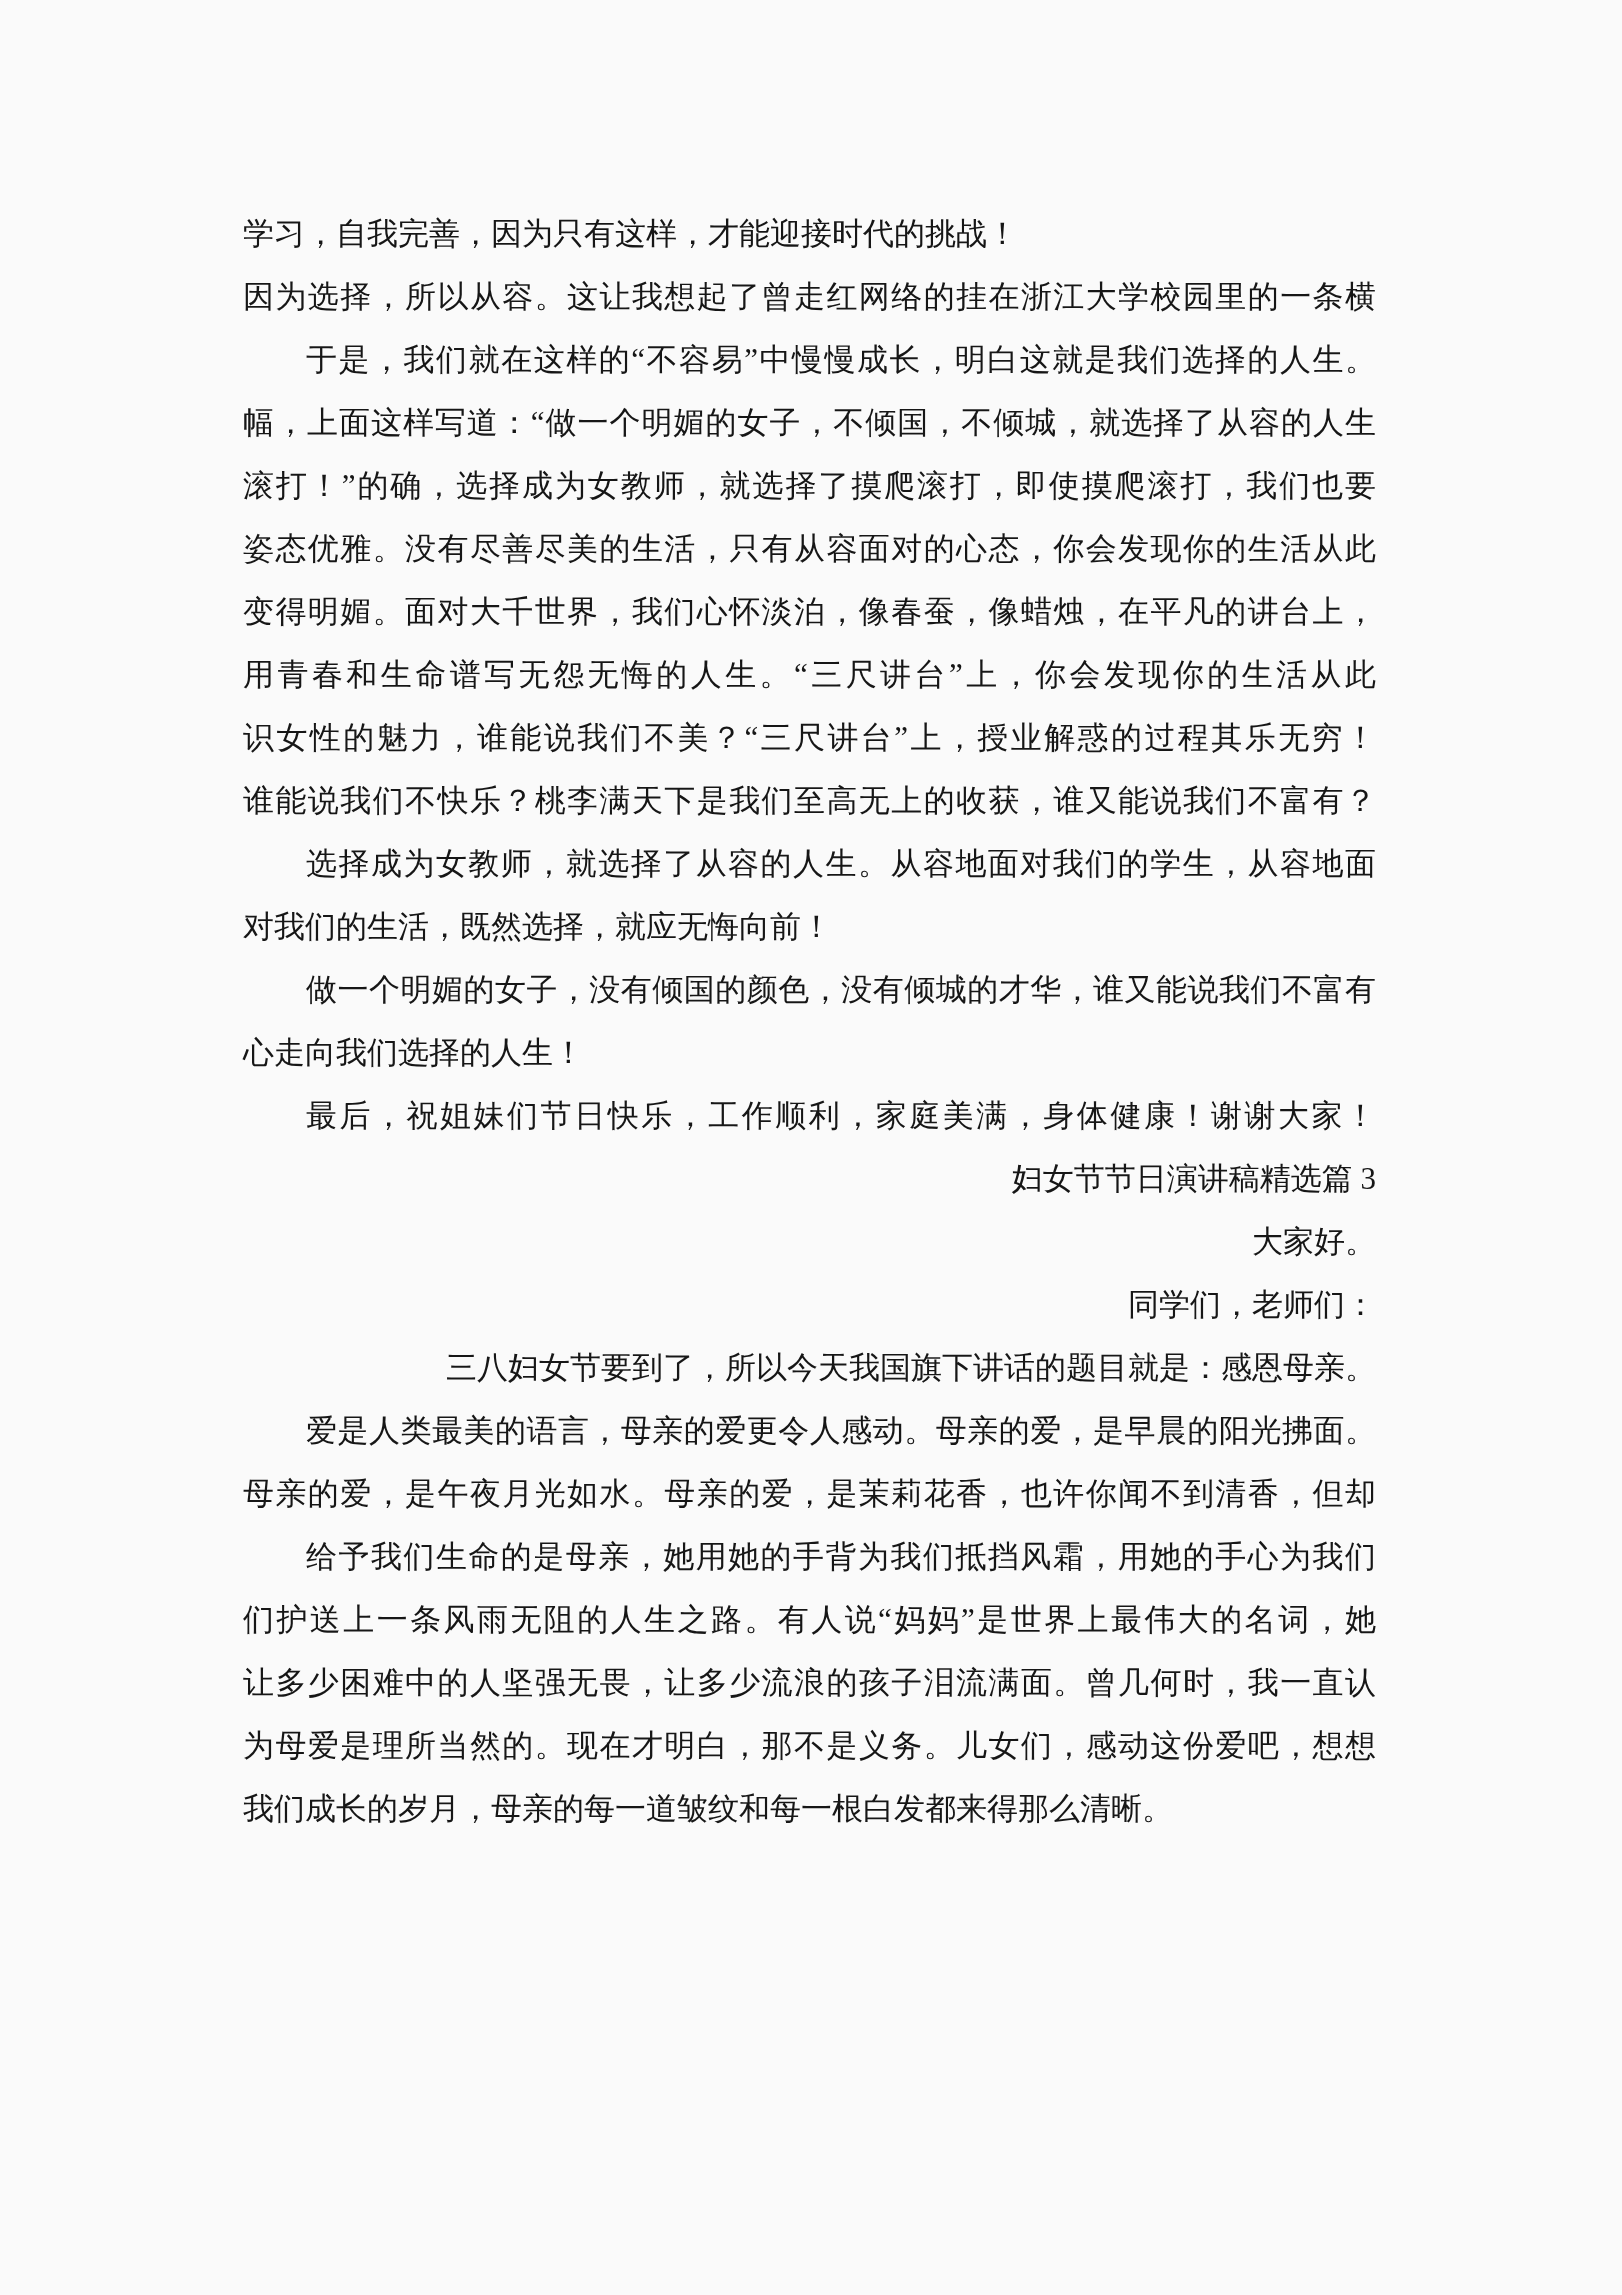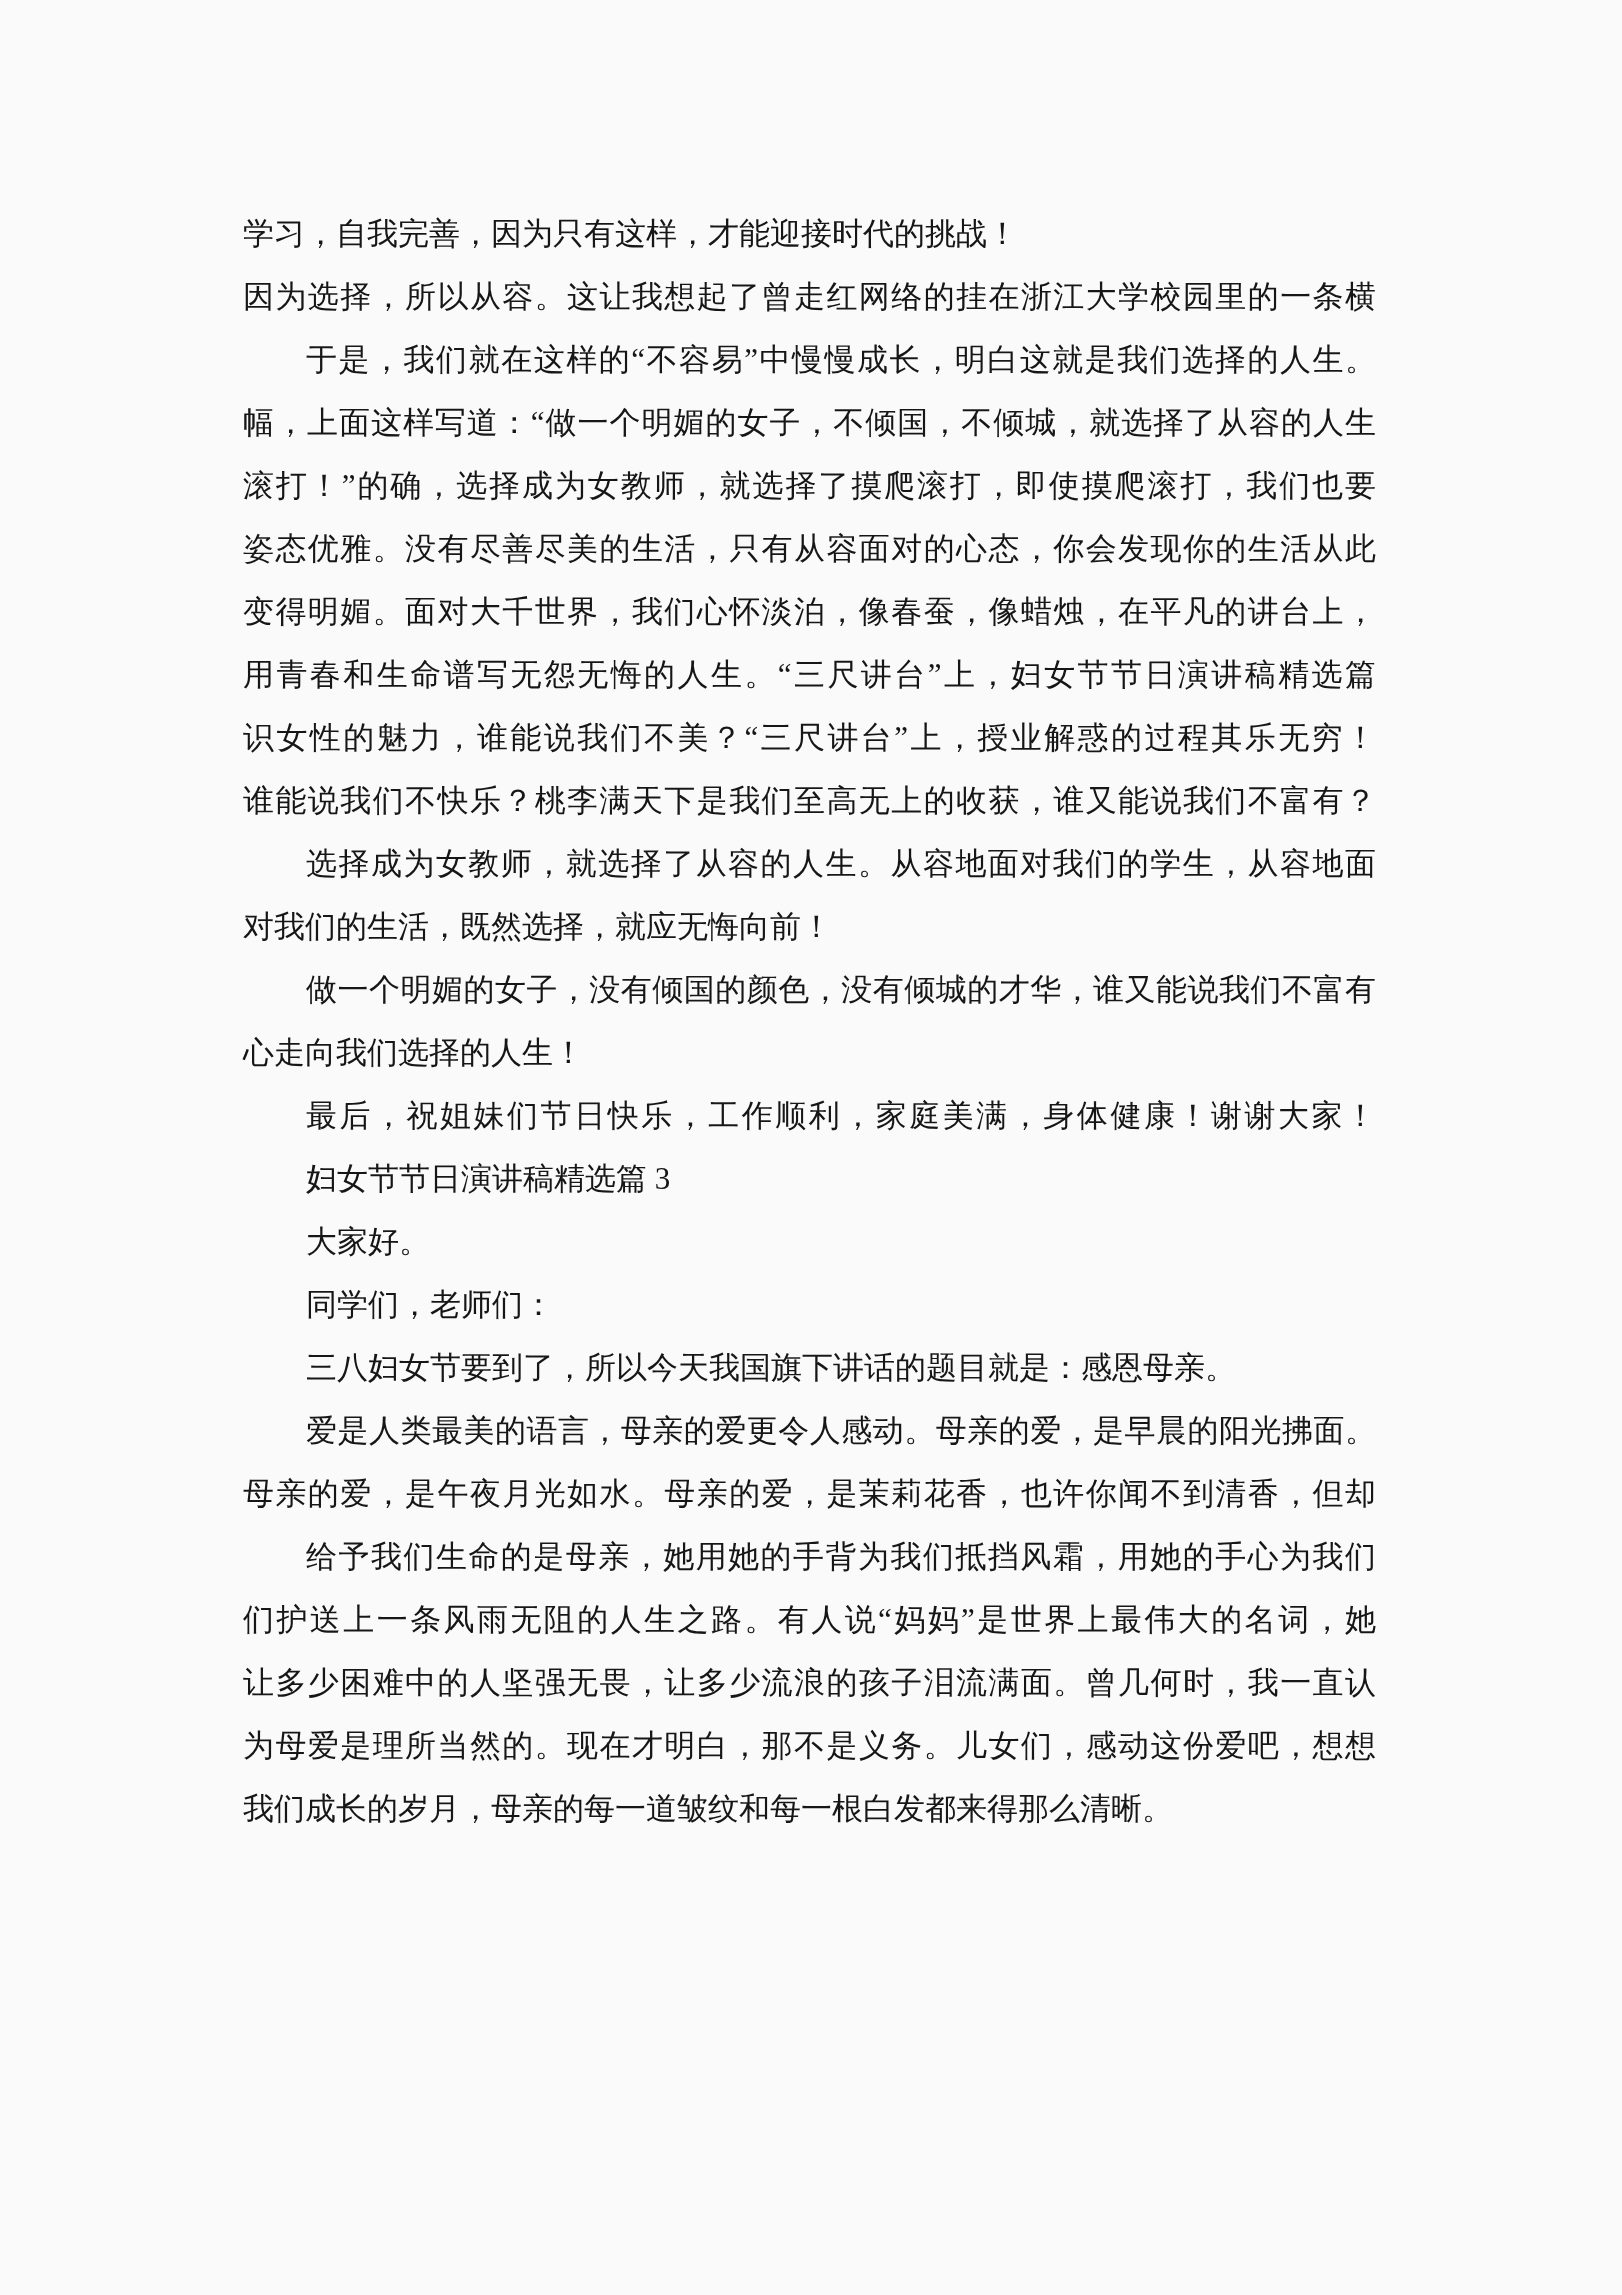--- a/index.html
+++ b/index.html
@@ -23,41 +23,42 @@
     font-family: "Liberation Serif", "DejaVu Serif", serif;
     font-size: 31px;
   }
   .line {
     height: 63px;
     line-height: 63px;
     white-space: nowrap;
   }
   .line.indent {
     text-indent: 63px; 
+    text-align: right;
   }
   .line.fill {
     white-space: normal;
     text-align: justify;
     text-align-last: justify;
     text-justify: inter-character;
   }
 </style>
 </head>
 <body>
 
 <div class="page">
   <div class="text-block">
       <div class="line">学习，自我完善，因为只有这样，才能迎接时代的挑战！</div>
       <div class="line fill">因为选择，所以从容。这让我想起了曾走红网络的挂在浙江大学校园里的一条横</div>
       <div class="line indent fill">于是，我们就在这样的“不容易”中慢慢成长，明白这就是我们选择的人生。</div>
       <div class="line fill">幅，上面这样写道：“做一个明媚的女子，不倾国，不倾城，就选择了从容的人生</div>
       <div class="line fill">滚打！”的确，选择成为女教师，就选择了摸爬滚打，即使摸爬滚打，我们也要</div>
       <div class="line fill">姿态优雅。没有尽善尽美的生活，只有从容面对的心态，你会发现你的生活从此</div>
       <div class="line fill">变得明媚。面对大千世界，我们心怀淡泊，像春蚕，像蜡烛，在平凡的讲台上，</div>
-      <div class="line fill">用青春和生命谱写无怨无悔的人生。“三尺讲台”上，妇女节节日演讲稿精选篇</div>
+      <div class="line fill">用青春和生命谱写无怨无悔的人生。“三尺讲台”上，你会发现你的生活从此</div>
       <div class="line fill">识女性的魅力，谁能说我们不美？“三尺讲台”上，授业解惑的过程其乐无穷！</div>
       <div class="line fill">谁能说我们不快乐？桃李满天下是我们至高无上的收获，谁又能说我们不富有？</div>
       <div class="line indent fill">选择成为女教师，就选择了从容的人生。从容地面对我们的学生，从容地面</div>
       <div class="line">对我们的生活，既然选择，就应无悔向前！</div>
       <div class="line indent fill">做一个明媚的女子，没有倾国的颜色，没有倾城的才华，谁又能说我们不富有</div>
       <div class="line">心走向我们选择的人生！</div>
       <div class="line indent fill">最后，祝姐妹们节日快乐，工作顺利，家庭美满，身体健康！谢谢大家！</div>
       <div class="line indent">妇女节节日演讲稿精选篇 3</div>
       <div class="line indent">大家好。</div>
       <div class="line indent">同学们，老师们：</div>

